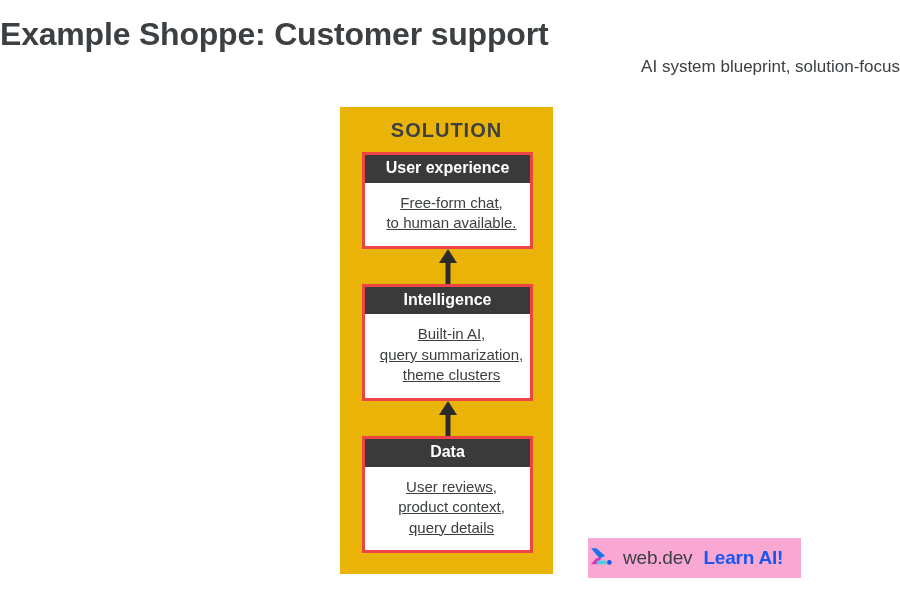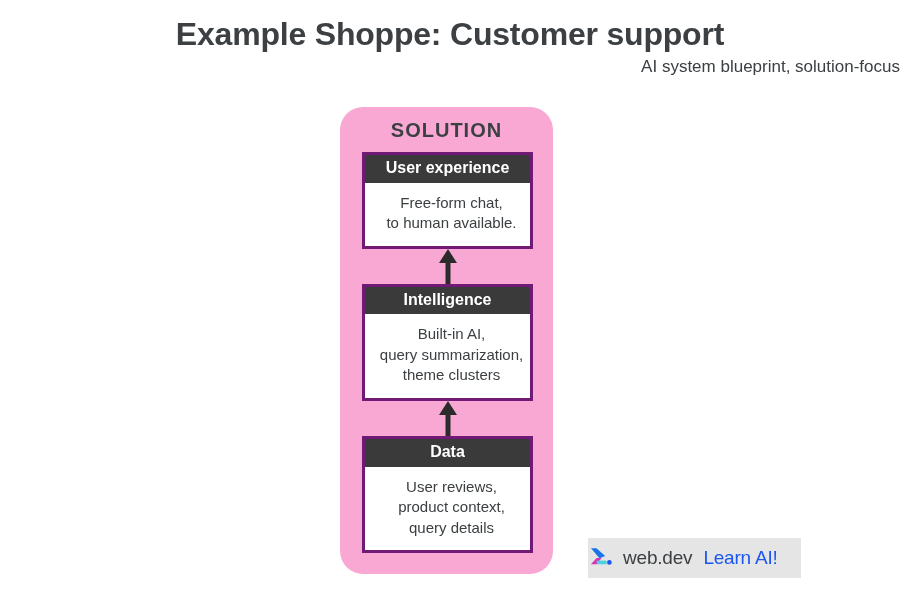--- a/index.html
+++ b/index.html
@@ -14,21 +14,20 @@
     overflow: hidden;
     position: relative;
   }
 
   
   .page-title {
     position: absolute;
     left: 0;
     top: 16px;
     width: 900px;
-    text-align: center;
     font-size: 32px;
     font-weight: bold;
     color: #3c4043;
     letter-spacing: -0.2px;
     white-space: nowrap;
   }
   .page-subtitle {
     position: absolute;
     left: 0;
     top: 57px;
@@ -40,23 +39,22 @@
     white-space: nowrap;
   }
 
   
   .solution-panel {
     position: absolute;
     left: 340px;
     top: 107px;
     width: 213px;
     height: 467px;
-    background: #f9a8d4;
+    background: #eab308;
     box-sizing: border-box;
-    border-radius: 23px;
   }
   .panel-heading {
     position: absolute;
     left: 0;
     top: 12px;
     width: 213px;
     text-align: center;
     font-size: 20px;
     font-weight: bold;
     color: #3c4043;
@@ -65,39 +63,40 @@
 
   
   .layer-stack {
     position: absolute;
     left: 22px;
     top: 45px;
     width: 171px;
   }
   .layer {
     width: 171px;
-    border: 3px solid #701a75;
+    border: 3px solid #ef4444;
     box-sizing: border-box;
     background: #ffffff;
   }
   .layer-title {
     background: #3a3a3a;
     color: #ffffff;
     font-size: 16px;
     font-weight: bold;
     text-align: center;
     padding: 4px 2px 6px 2px;
     line-height: 1.1;
   }
   .layer-body {
     color: #3c4043;
     font-size: 15px;
     text-align: center;
     padding: 10px 4px 12px 12px;
     line-height: 1.37;
+    text-decoration: underline;
   }
   .layer-body .line {
     display: block;
     white-space: nowrap;
   }
 
   
   .connector {
     position: relative;
     width: 171px;
@@ -127,37 +126,37 @@
   
   .logo-lockup {
     position: absolute;
     left: 588px;
     top: 538px;
     width: 213px;
     height: 40px;
     display: flex;
     align-items: center;
     gap: 9px;
-    background: #e5e5e5;
+    background: #f9a8d4;
   }
   .logo-mark {
     width: 26px;
     height: 26px;
     flex: 0 0 auto;
     display: block;
   }
   .logo-wordmark {
     font-size: 19px;
     color: #3c4043;
     letter-spacing: -0.2px;
     white-space: nowrap;
   }
   .logo-tagline {
     font-size: 19px;
-    font-weight: normal;
+    font-weight: bold;
     color: #1a56f0;
     letter-spacing: -0.2px;
     white-space: nowrap;
     margin-left: 2px;
   }
 </style>
 </head>
 <body>
 
 <div class="page-title">Example Shoppe: Customer support</div>

